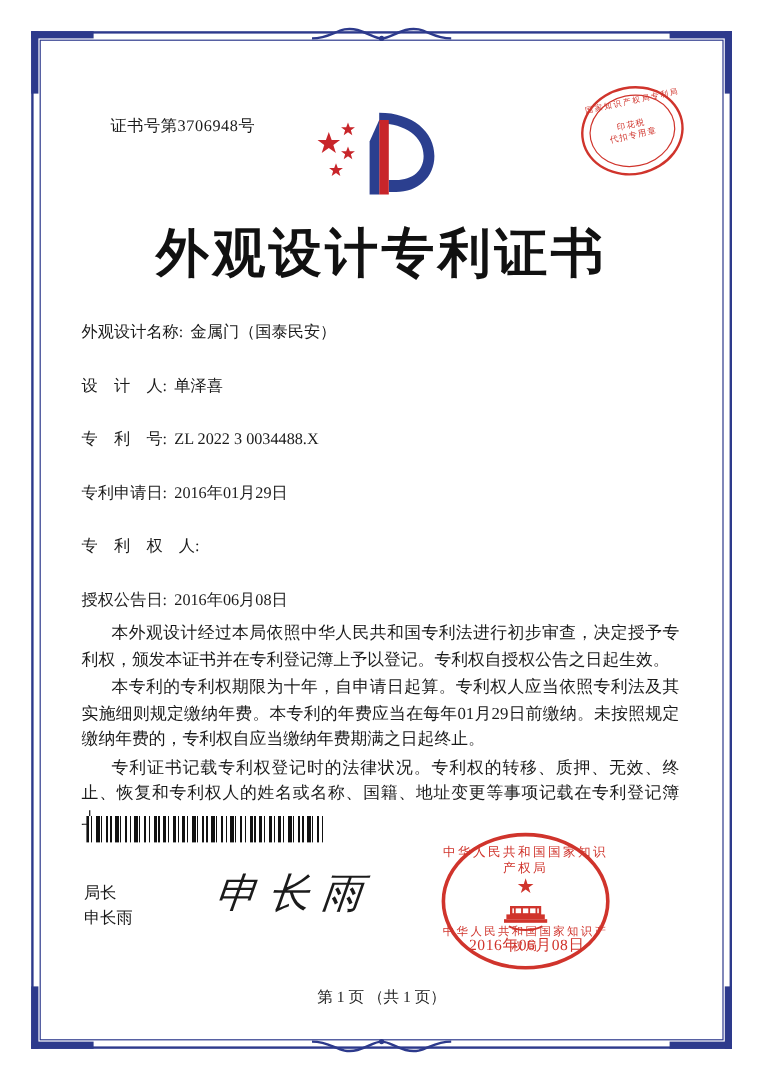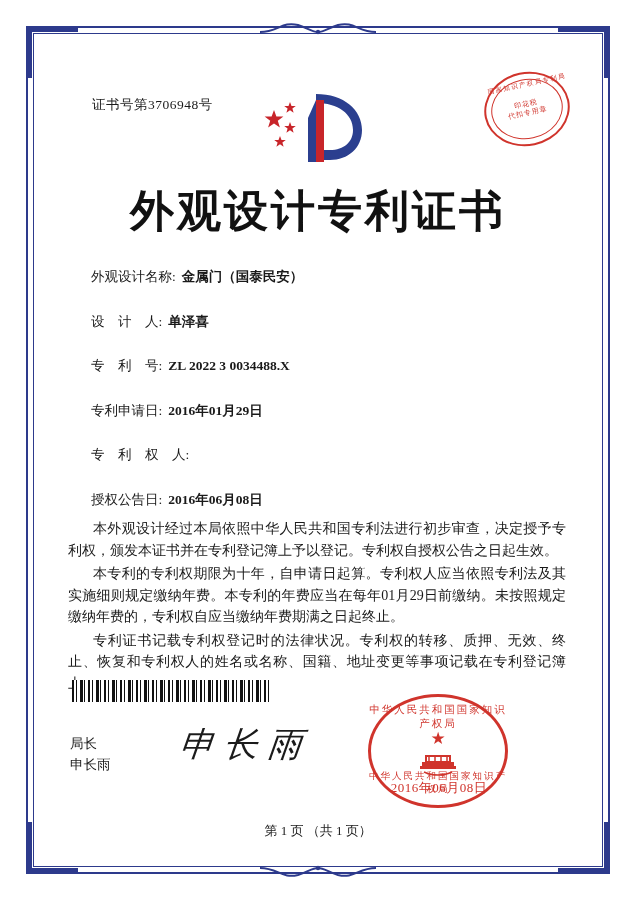--- a/index.html
+++ b/index.html
@@ -139,36 +139,34 @@
     color: #111;
     font-family: "Liberation Serif", serif;
   }
 
   
   .fields {
     position: absolute;
     left: 68px;
     top: 268px;
     width: 500px;
-    margin-left: 23px;
   }
   .field {
     display: flex;
     align-items: baseline;
     margin-bottom: 26.5px;
     font-size: 13.5px;
   }
   .field .label {
     white-space: pre;
     font-family: "Liberation Serif", serif;
   }
   .field .value {
     margin-left: 6px;
     font-family: "Liberation Serif", serif;
-    font-weight: bold;
   }
 
   
   .body-text {
     position: absolute;
     left: 68px;
     top: 518px;
     width: 498px;
     font-size: 14px;
     line-height: 21.5px;

